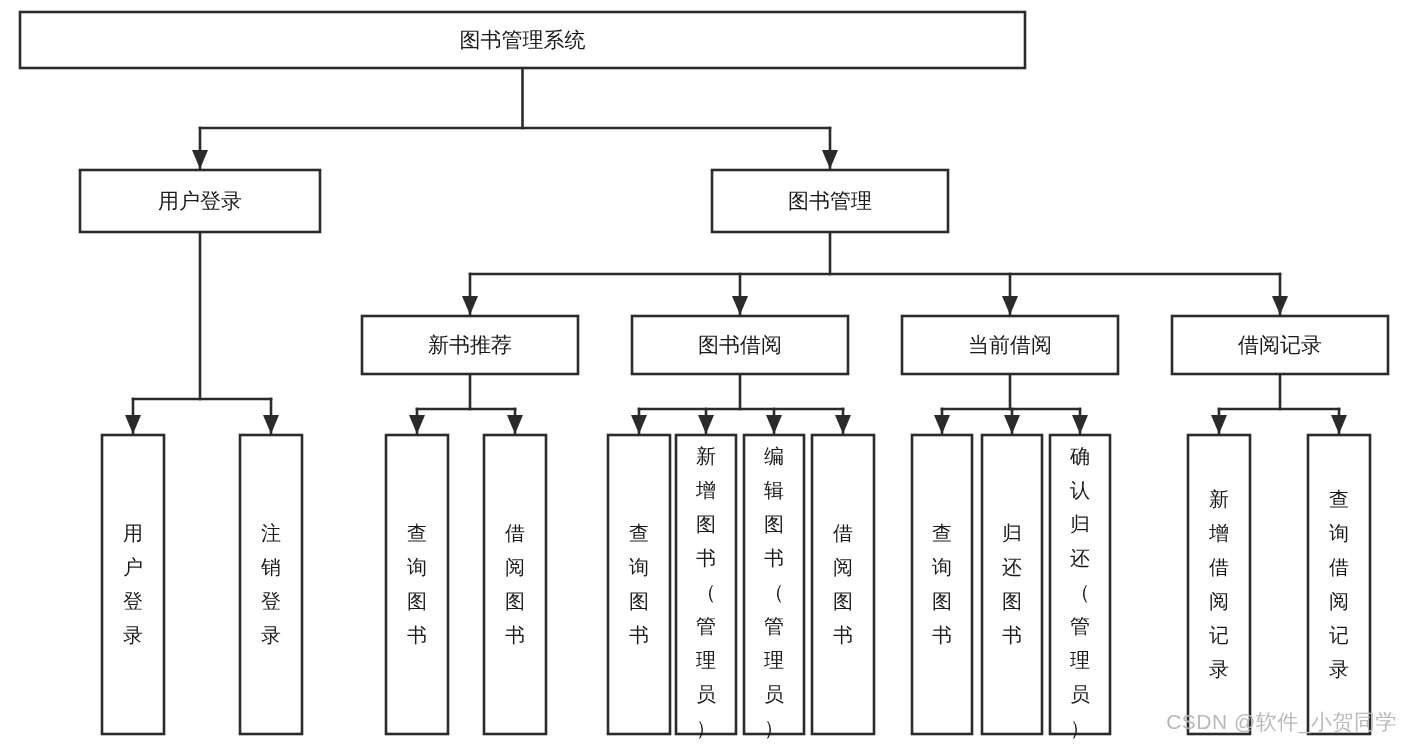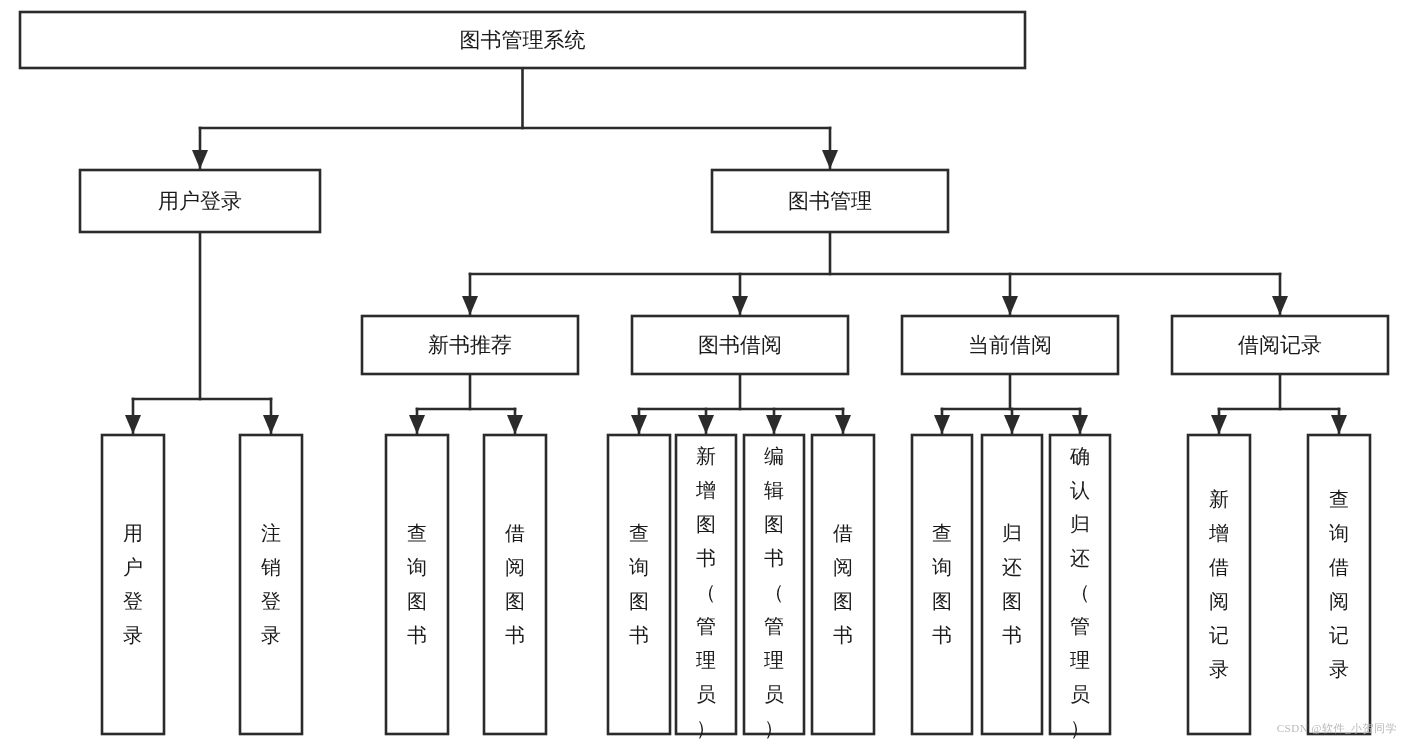--- a/index.html
+++ b/index.html
@@ -51,22 +51,22 @@
     dominant-baseline: middle;
   }
   .node-label.vertical {
     font-size: 20px;
     text-anchor: middle;
   }
   .watermark {
     position: absolute;
     right: 8px;
     bottom: 6px;
-    font-family: Liberation Serif, serif;
-    font-size: 11px;
+    font-family: Liberation Sans, sans-serif;
+    font-size: 21px;
     color: #b9b9b9;
     letter-spacing: 0.5px;
     white-space: nowrap;
     user-select: none;
   }
 </style>
 </head>
 <body>
 
 <div id="diagram-root">

